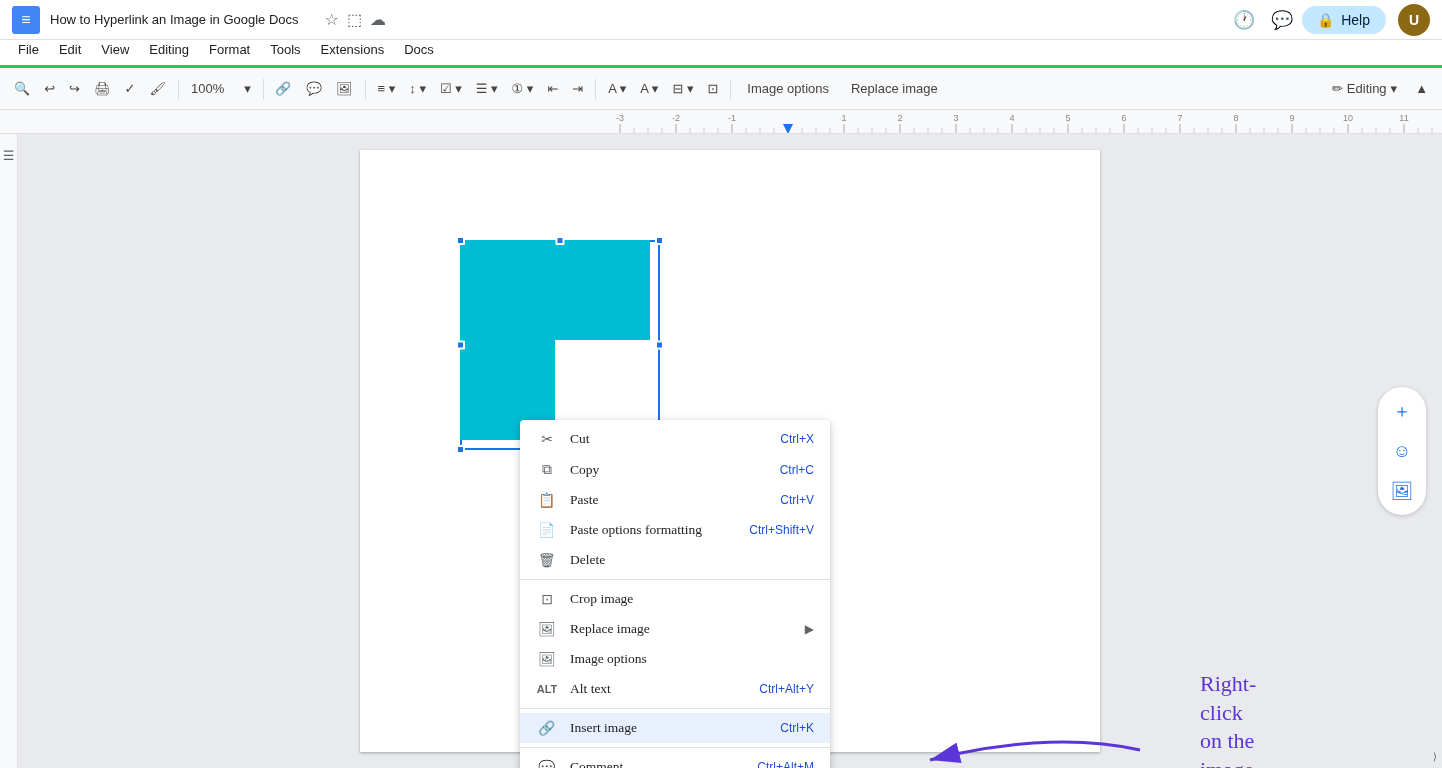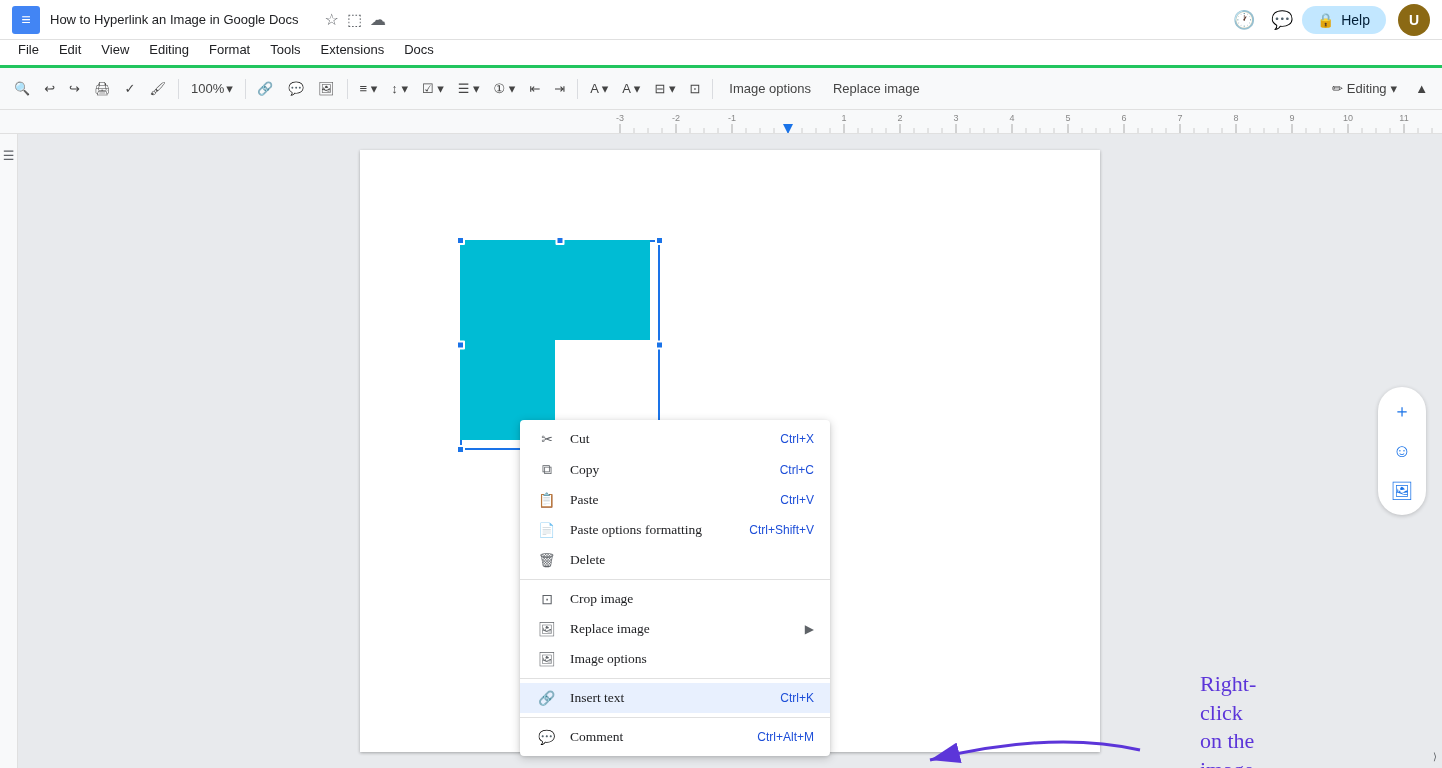--- a/index.html
+++ b/index.html
@@ -32,21 +32,21 @@
     
     #toolbar {
       display: flex; align-items: center; background: #f8f9fa; height: 42px; padding: 0 8px;
       border-bottom: 1px solid #e0e0e0; gap: 2px; overflow: hidden;
     }
     .toolbar-btn {
       background: none; border: none; cursor: pointer; padding: 4px 6px; border-radius: 4px;
       color: #444; font-size: 13px; display: flex; align-items: center; gap: 2px;
     }
     .toolbar-sep { width: 1px; background: #dadce0; height: 20px; margin: 0 4px; }
-    .toolbar-zoom { font-size: 13px; display: flex; align-items: center; gap: 2px; }
+    .toolbar-zoom { font-size: 13px; display: flex; align-items: center; gap: 20px; }
     .image-options-btn, .replace-image-btn {
       background: none; border: none; cursor: pointer; padding: 4px 10px; border-radius: 4px;
       color: #444; font-size: 13px; font-weight: 500;
     }
     .editing-btn {
       background: none; border: none; cursor: pointer; padding: 4px 10px; border-radius: 4px;
       color: #444; font-size: 13px; display: flex; align-items: center; gap: 4px;
     }
 
     
@@ -411,25 +411,30 @@
           <span class="cm-icon">🖼</span>
           <span class="cm-label">Replace image</span>
           <span class="cm-arrow">▶</span>
         </div>
 
         <div class="cm-item">
           <span class="cm-icon">🖼</span>
           <span class="cm-label">Image options</span>
         </div>
 
+        <div class="cm-item">
+          <span class="cm-icon" style="font-size:11px;font-weight:bold;">ALT</span>
+          <span class="cm-label">Alt text</span>
+          <span class="cm-shortcut">Ctrl+Alt+Y</span>
+        </div>
         <div class="cm-divider"></div>
 
         <div class="cm-item highlighted">
           <span class="cm-icon">🔗</span>
-          <span class="cm-label">Insert text</span>
+          <span class="cm-label">Insert image</span>
           <span class="cm-shortcut">Ctrl+K</span>
         </div>
         <div class="cm-divider"></div>
 
         <div class="cm-item">
           <span class="cm-icon">💬</span>
           <span class="cm-label">Comment</span>
           <span class="cm-shortcut">Ctrl+Alt+M</span>
         </div>
 

